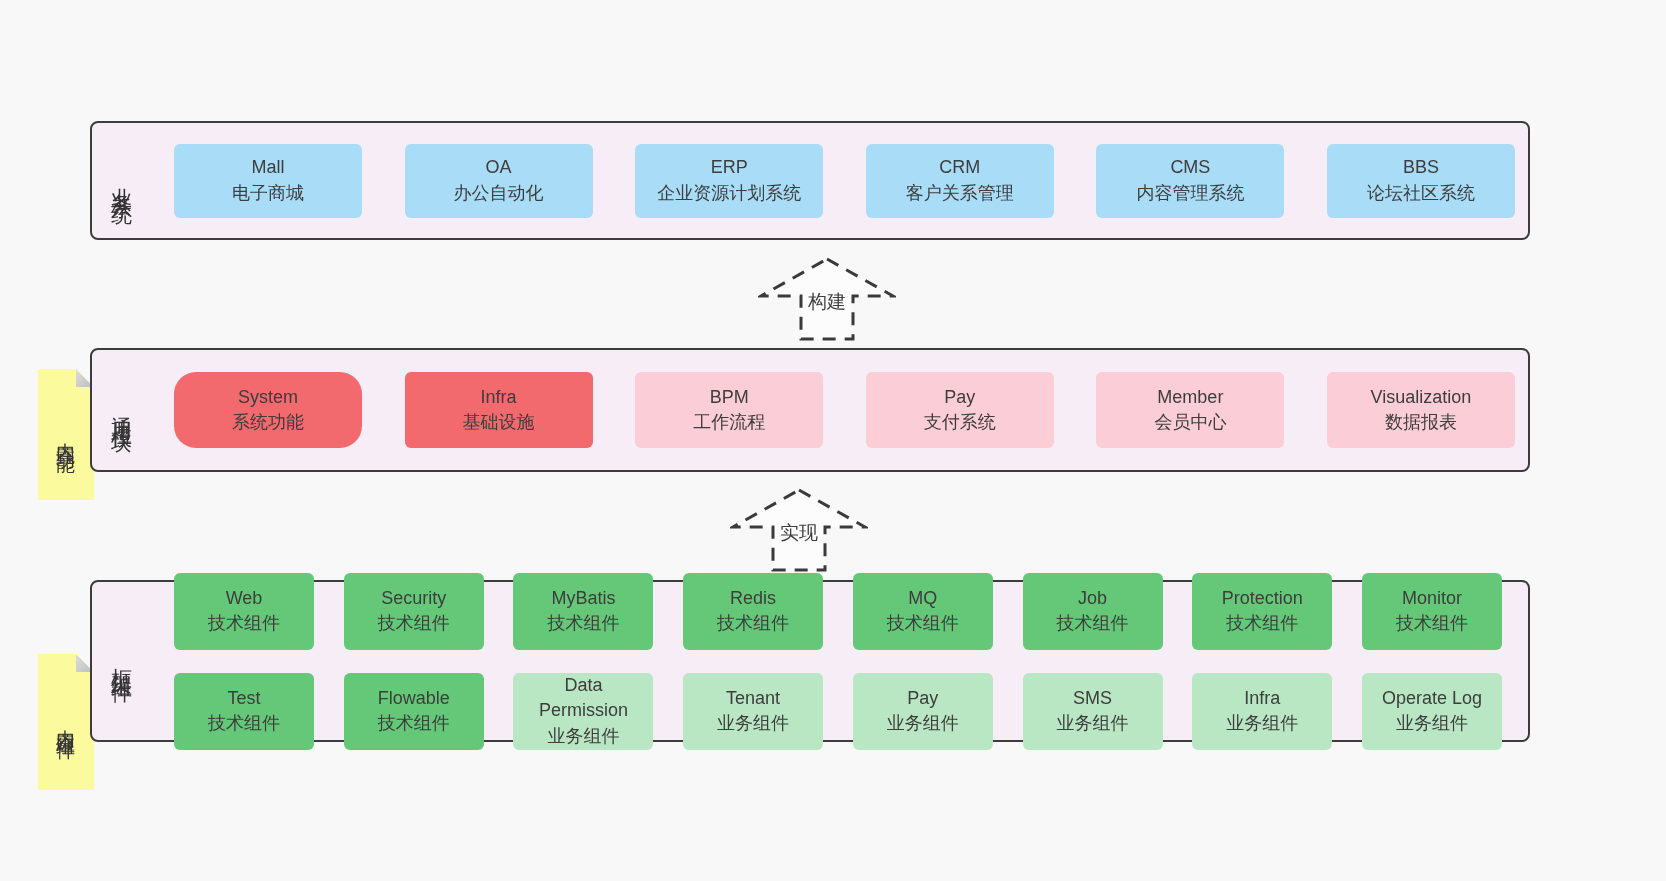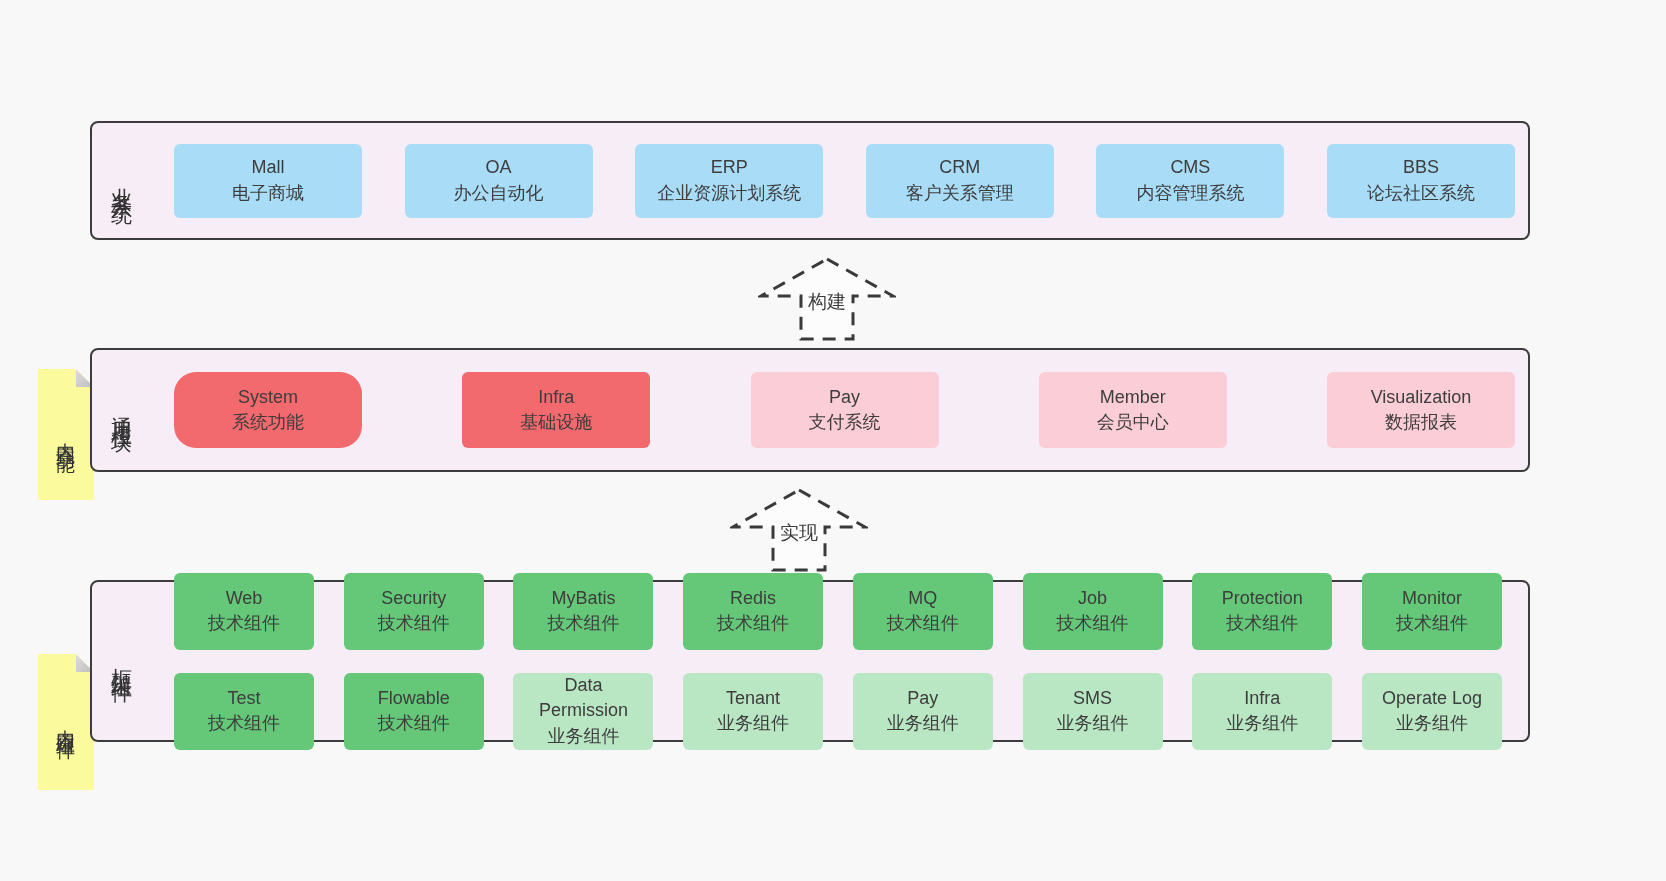--- a/index.html
+++ b/index.html
@@ -182,20 +182,24 @@
     <div class="box-row">
       <div class="box w6 red" style="height:76px;border-radius:22px;">
         <div>System</div>
         <div>系统功能</div>
       </div>
       <div class="box w6 red" style="height:76px;">
         <div>Infra</div>
         <div>基础设施</div>
       </div>
       <div class="box w6 pink" style="height:76px;">
+        <div>BPM</div>
+        <div>工作流程</div>
+      </div>
+      <div class="box w6 pink" style="height:76px;">
         <div>Pay</div>
         <div>支付系统</div>
       </div>
       <div class="box w6 pink" style="height:76px;">
         <div>Member</div>
         <div>会员中心</div>
       </div>
       <div class="box w6 pink" style="height:76px;">
         <div>Visualization</div>
         <div>数据报表</div>

